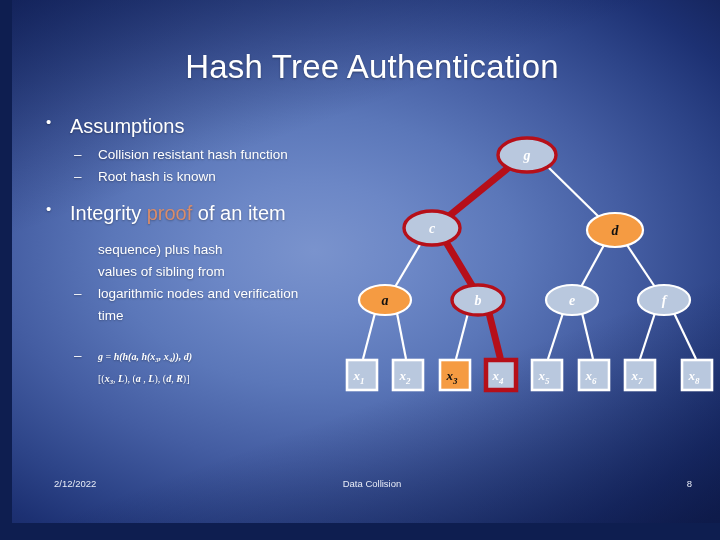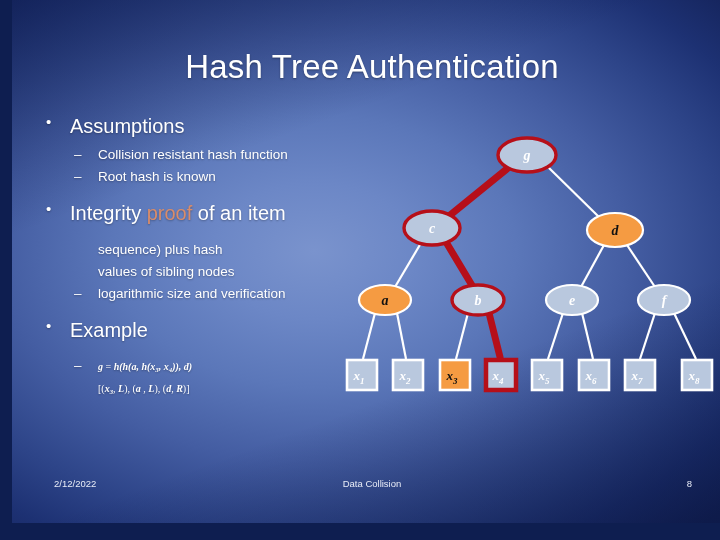--- a/index.html
+++ b/index.html
@@ -232,26 +232,26 @@
     <p class="lvl2">Collision resistant hash function</p>
     <p class="lvl2">Root hash is known</p>
 
     <div class="gap-md"></div>
 
     <p class="lvl1"><span>Integrity </span><span class="accent">proof</span><span> of an item</span></p>
 
     <div class="gap-sm"></div>
 
     <p class="lvl2 nodash">sequence) plus hash</p>
-    <p class="lvl2 nodash">values of sibling nodes</p>
-    <p class="lvl2">logarithmic size and verification</p>
+    <p class="lvl2 nodash">values of sibling from</p>
+    <p class="lvl2">logarithmic nodes and verification</p>
+    <p class="lvl2 nodash">time</p>
 
     <div class="gap-md"></div>
 
-    <p class="lvl1">Example</p>
 
     <div class="gap-sm"></div>
 
     <p class="lvl2"><span class="mathy">g<span class="up"> = </span>h(h(a,<span class="up"> </span>h(x<sub>3</sub>,<span class="up"> </span>x<sub>4</sub>)),<span class="up"> </span>d)</span></p>
 
 
     <p class="lvl2 nodash"><span class="mathy"><span class="up">[(</span>x<sub>3</sub><span class="up">, </span>L<span class="up">), (</span>a<span class="up"> , </span>L<span class="up">), (</span>d<span class="up">, </span>R<span class="up">)]</span></span></p>
   </div>
 
   <div class="footer">

